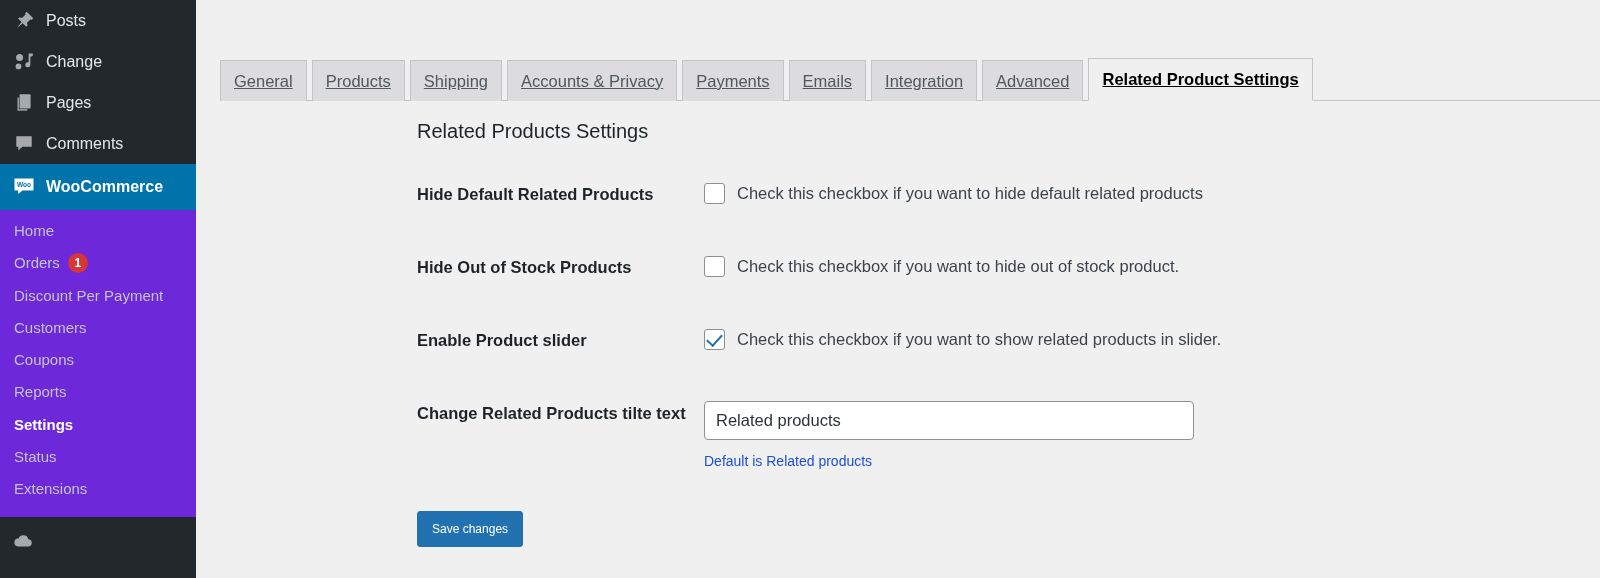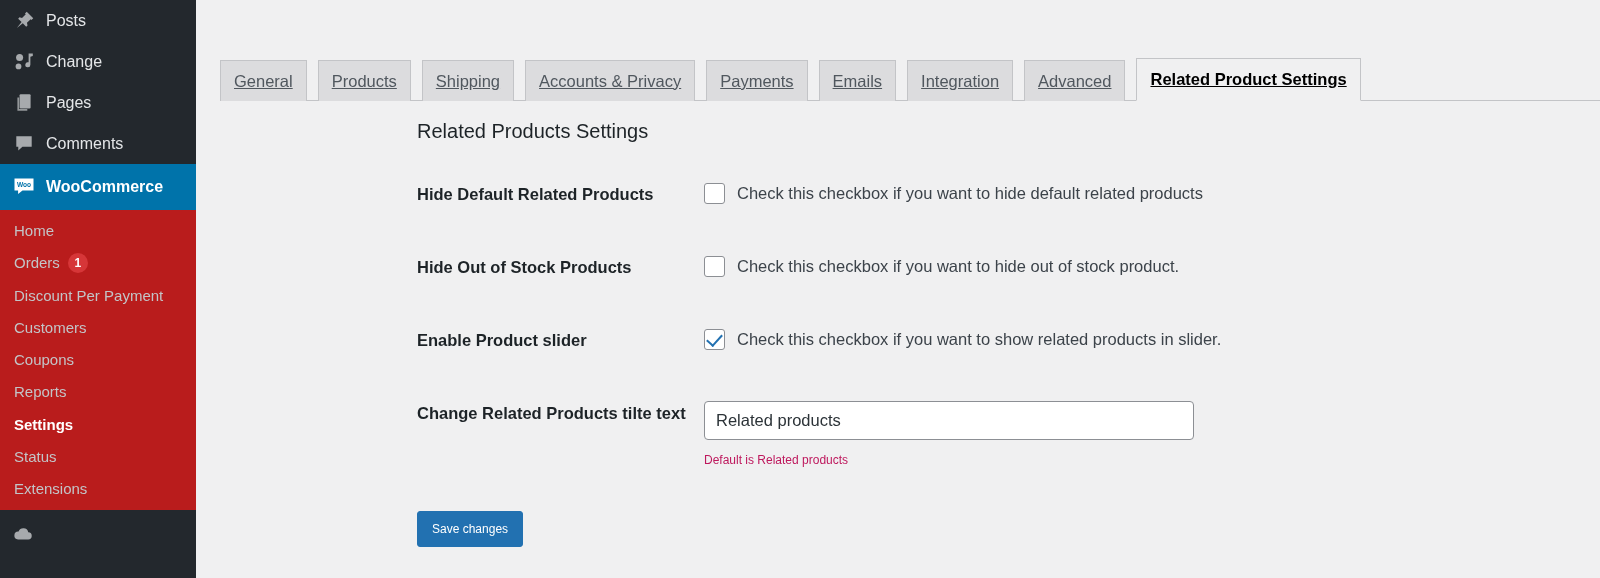--- a/index.html
+++ b/index.html
@@ -51,22 +51,22 @@
     content: "";
     position: absolute;
     right: -8px; top: 50%;
     margin-top: -8px;
     border-style: solid;
     border-width: 8px 0 8px 8px;
     border-color: transparent transparent transparent #f0f0f1;
   }
 
   #submenu {
-    background: #b91c1c;
-    padding: 5px 0 5px 0;
+    background: #6d28d9;
+    padding: 5px 0 12px 0;
   }
   .submenu-item {
     display: flex; align-items: center;
     padding: 6px 0 6px 14px;
     font-size: 15px;
     color: #c3c4c7;
     line-height: 1.35;
     white-space: nowrap;
   }
   .submenu-item.current { color: #fff; font-weight: 700; }
@@ -109,21 +109,21 @@
     height: 44px;
     border-bottom: 1px solid #c3c4c7;
     display: flex;
     align-items: flex-end;
   }
   .nav-tab {
     display: inline-flex;
     align-items: center;
     height: 41px;
     padding: 0 13px;
-    margin-right: 11px;
+    margin-right: 5px;
     background: #dcdcde;
     border: 1px solid #c3c4c7;
     border-bottom: none;
     color: #50575e;
     font-size: 16.5px;
     line-height: 1;
     white-space: nowrap;
     position: relative;
     top: 1px;
   }
@@ -202,22 +202,22 @@
     font-size: 16.5px;
     font-family: "Liberation Sans", sans-serif;
     color: #2c3338;
     background: #fff;
     border: 1px solid #8c8f94;
     border-radius: 4px;
     outline: none;
   }
   .description {
     margin-top: 12px;
-    font-size: 12px;
-    color: #be185d;
+    font-size: 14px;
+    color: #1d4ed8;
     line-height: 1.35;
   }
 
   #submit-wrap {
     position: absolute;
     left: 221px; top: 511px;
   }
   #save-button {
     display: inline-flex;
     align-items: center; justify-content: center;

